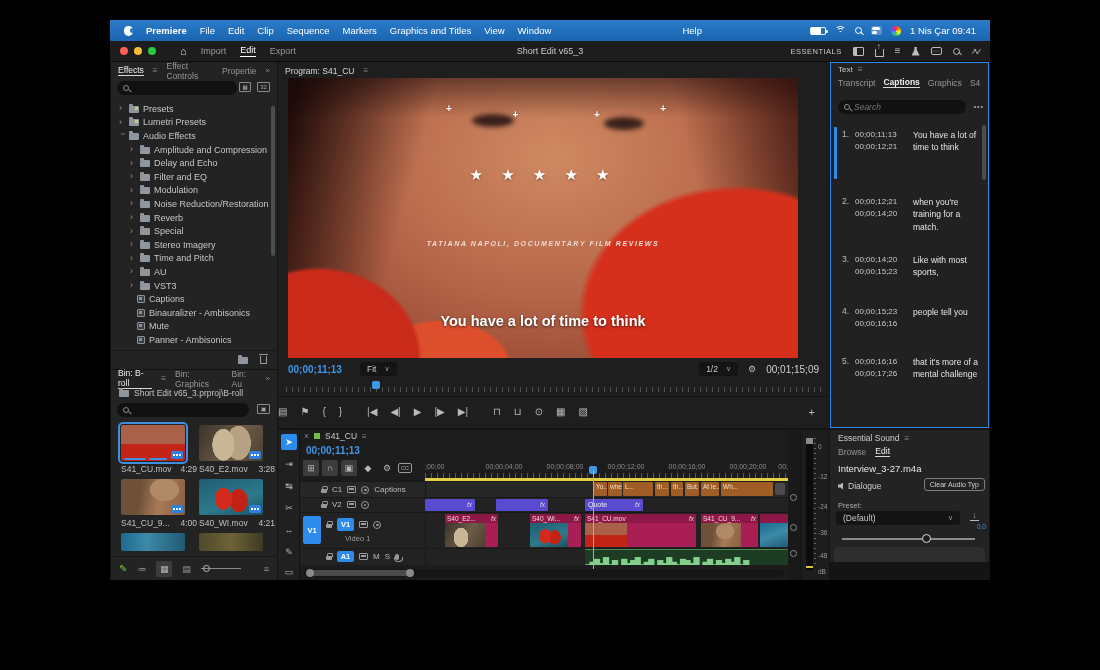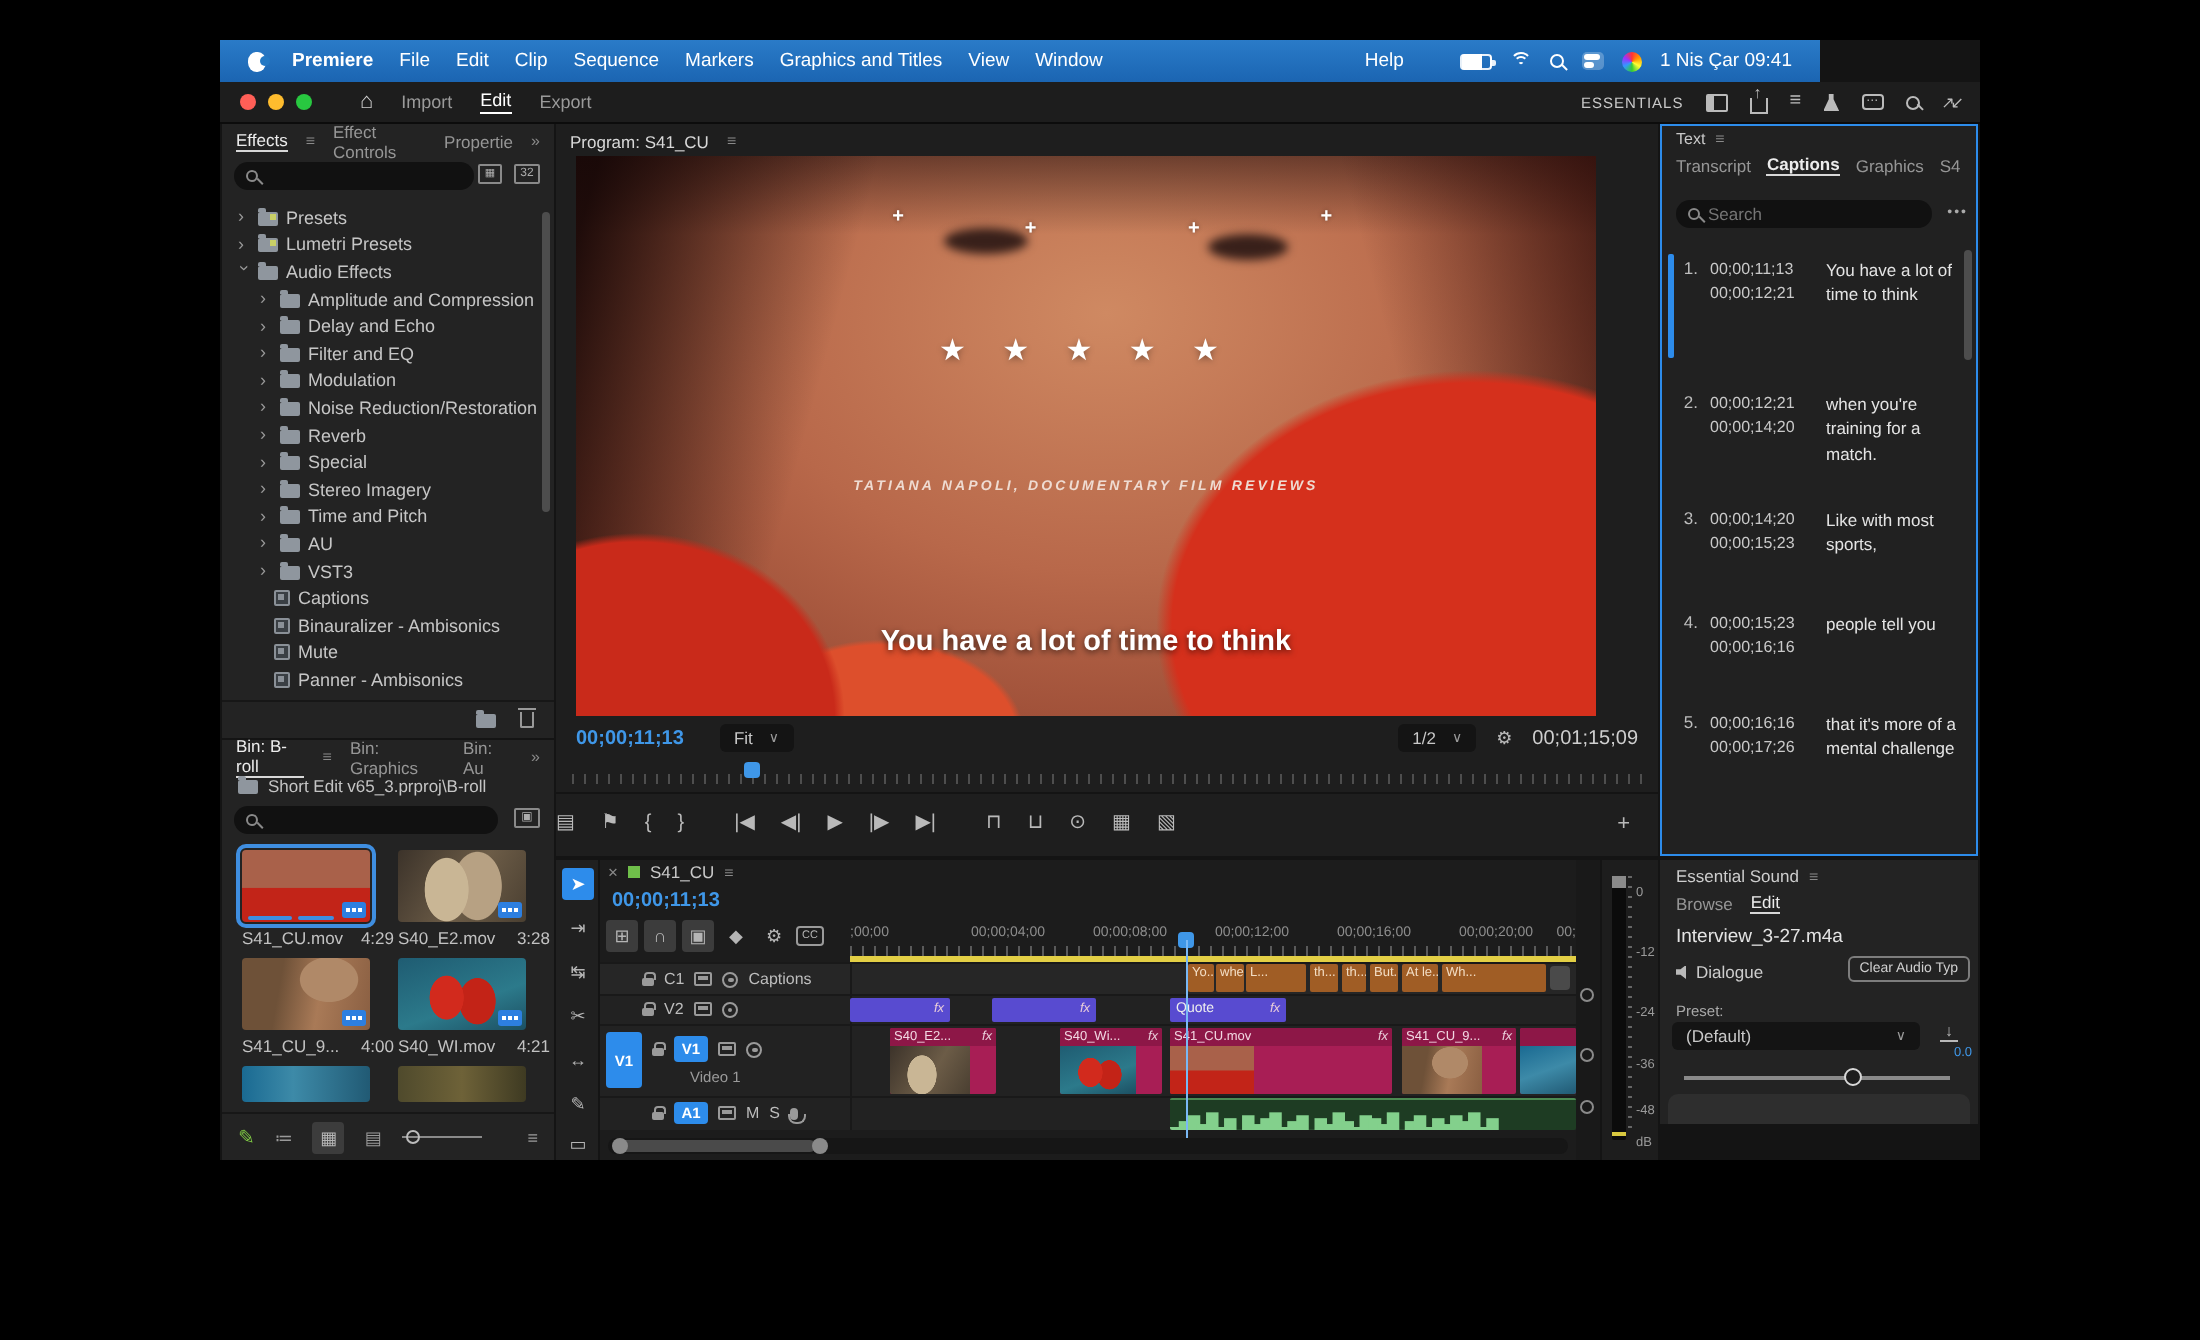--- a/index.html
+++ b/index.html
@@ -1,21 +1,21 @@
 <!DOCTYPE html>
 <html><head>
 <meta charset="utf-8">
 <style>
   html,body{margin:0;padding:0;background:#000;width:1100px;height:670px;overflow:hidden;
     font-family:"Liberation Sans",sans-serif;-webkit-font-smoothing:antialiased;}
   *{box-sizing:border-box;}
   #screen{position:absolute;left:110px;top:20px;width:880px;height:560px;background:#141414;overflow:hidden;}
 
   
-  .menubar{position:absolute;left:0;top:0;width:800px;height:21px;background:linear-gradient(#2a7bc8,#1b65b2);
+  .menubar{position:absolute;left:0;top:0;width:880px;height:21px;background:linear-gradient(#2a7bc8,#1b65b2);
     display:flex;align-items:center;gap:13px;padding:0 14px;color:#fff;font-size:9.5px;}
   .apple-glyph{width:9px;height:10px;background:#fff;border-radius:45% 45% 48% 48%;position:relative;}
   .apple-glyph::before{content:'';position:absolute;right:-2px;top:2px;width:5px;height:5px;border-radius:50%;background:#2378c4;}
   .mb-bold{font-weight:bold;}
   .mb-help{margin-left:118px;}
   .mb-status{margin-left:auto;display:flex;align-items:center;gap:9px;}
   .batt{width:16px;height:8px;border:1px solid rgba(255,255,255,.9);border-radius:2px;position:relative;
     background:linear-gradient(90deg,#fff 0 72%,transparent 72%);}
   .batt::after{content:'';position:absolute;right:-3px;top:2px;width:2px;height:3px;background:rgba(255,255,255,.9);border-radius:0 1px 1px 0;}
   .wifi{width:11px;height:9px;position:relative;}
@@ -53,21 +53,21 @@
   .magg::after{content:'';position:absolute;width:4px;height:1.3px;background:#bbb;transform:rotate(45deg);right:-3px;bottom:-1px;}
   .expand-icon{font-size:8px;color:#bbb;letter-spacing:-2px;}
 
   
   .panel{position:absolute;background:#232323;}
   .ptabs{display:flex;align-items:center;gap:9px;padding:3px 7px 1px;font-size:8.5px;color:#969696;height:15px;}
   .ptab.active{color:#ececec;border-bottom:1.5px solid #d8d8d8;}
   .pmenu{color:#8a8a8a;font-size:8px;}
   .pmore{margin-left:auto;color:#8a8a8a;font-size:8px;}
   .search{background:#111;border-radius:8px;height:14px;display:flex;align-items:center;padding:0 6px;gap:4px;}
-  .search input{background:none;border:none;outline:none;color:#ccc;font-size:8.5px;width:100%;padding:0;}
+  .search input{background:none;border:none;outline:none;color:#ccc;font-size:8.5px;font-style:italic;width:100%;padding:0;}
   .mag{flex:none;width:6px;height:6px;border:1.2px solid #8a8a8a;border-radius:50%;position:relative;}
   .mag::after{content:'';position:absolute;width:3.5px;height:1.2px;background:#8a8a8a;transform:rotate(45deg);right:-3px;bottom:-1.5px;}
 
   
   .erow{display:flex;align-items:center;gap:4px;height:13.6px;font-size:9px;color:#c6c6c6;padding-left:8px;white-space:nowrap;overflow:hidden;}
   .erow.ind{padding-left:19px;}
   .erow.ind2{padding-left:26px;}
   .chev{width:6px;color:#9a9a9a;font-size:9px;line-height:1;flex:none;}
   .chev::before{content:'›';}
   .chev.open{transform:rotate(90deg);}
@@ -185,20 +185,21 @@
   </div>
 
   <div class="titlebar">
     <span class="tl" style="background:#ff5f57"></span>
     <span class="tl" style="background:#febc2e"></span>
     <span class="tl" style="background:#28c840"></span>
     <span class="home-glyph">⌂</span>
     <span class="tb-nav">Import</span>
     <span class="tb-nav active">Edit</span>
     <span class="tb-nav">Export</span>
+    <span class="tb-title">Short Edit v65_3</span>
     <span class="tb-right">
       <span style="font-size:7.5px;letter-spacing:.5px;color:#c9c9c9">ESSENTIALS</span>
       <span class="ws-icon"></span>
       <span class="share-icon"></span>
       <span class="stack-icon">≡</span>
       <span class="beaker">
           <span class="beaker-dot"></span>
         </span>
       <span class="chat-icon">⋯</span>
       <span class="magg"></span>

